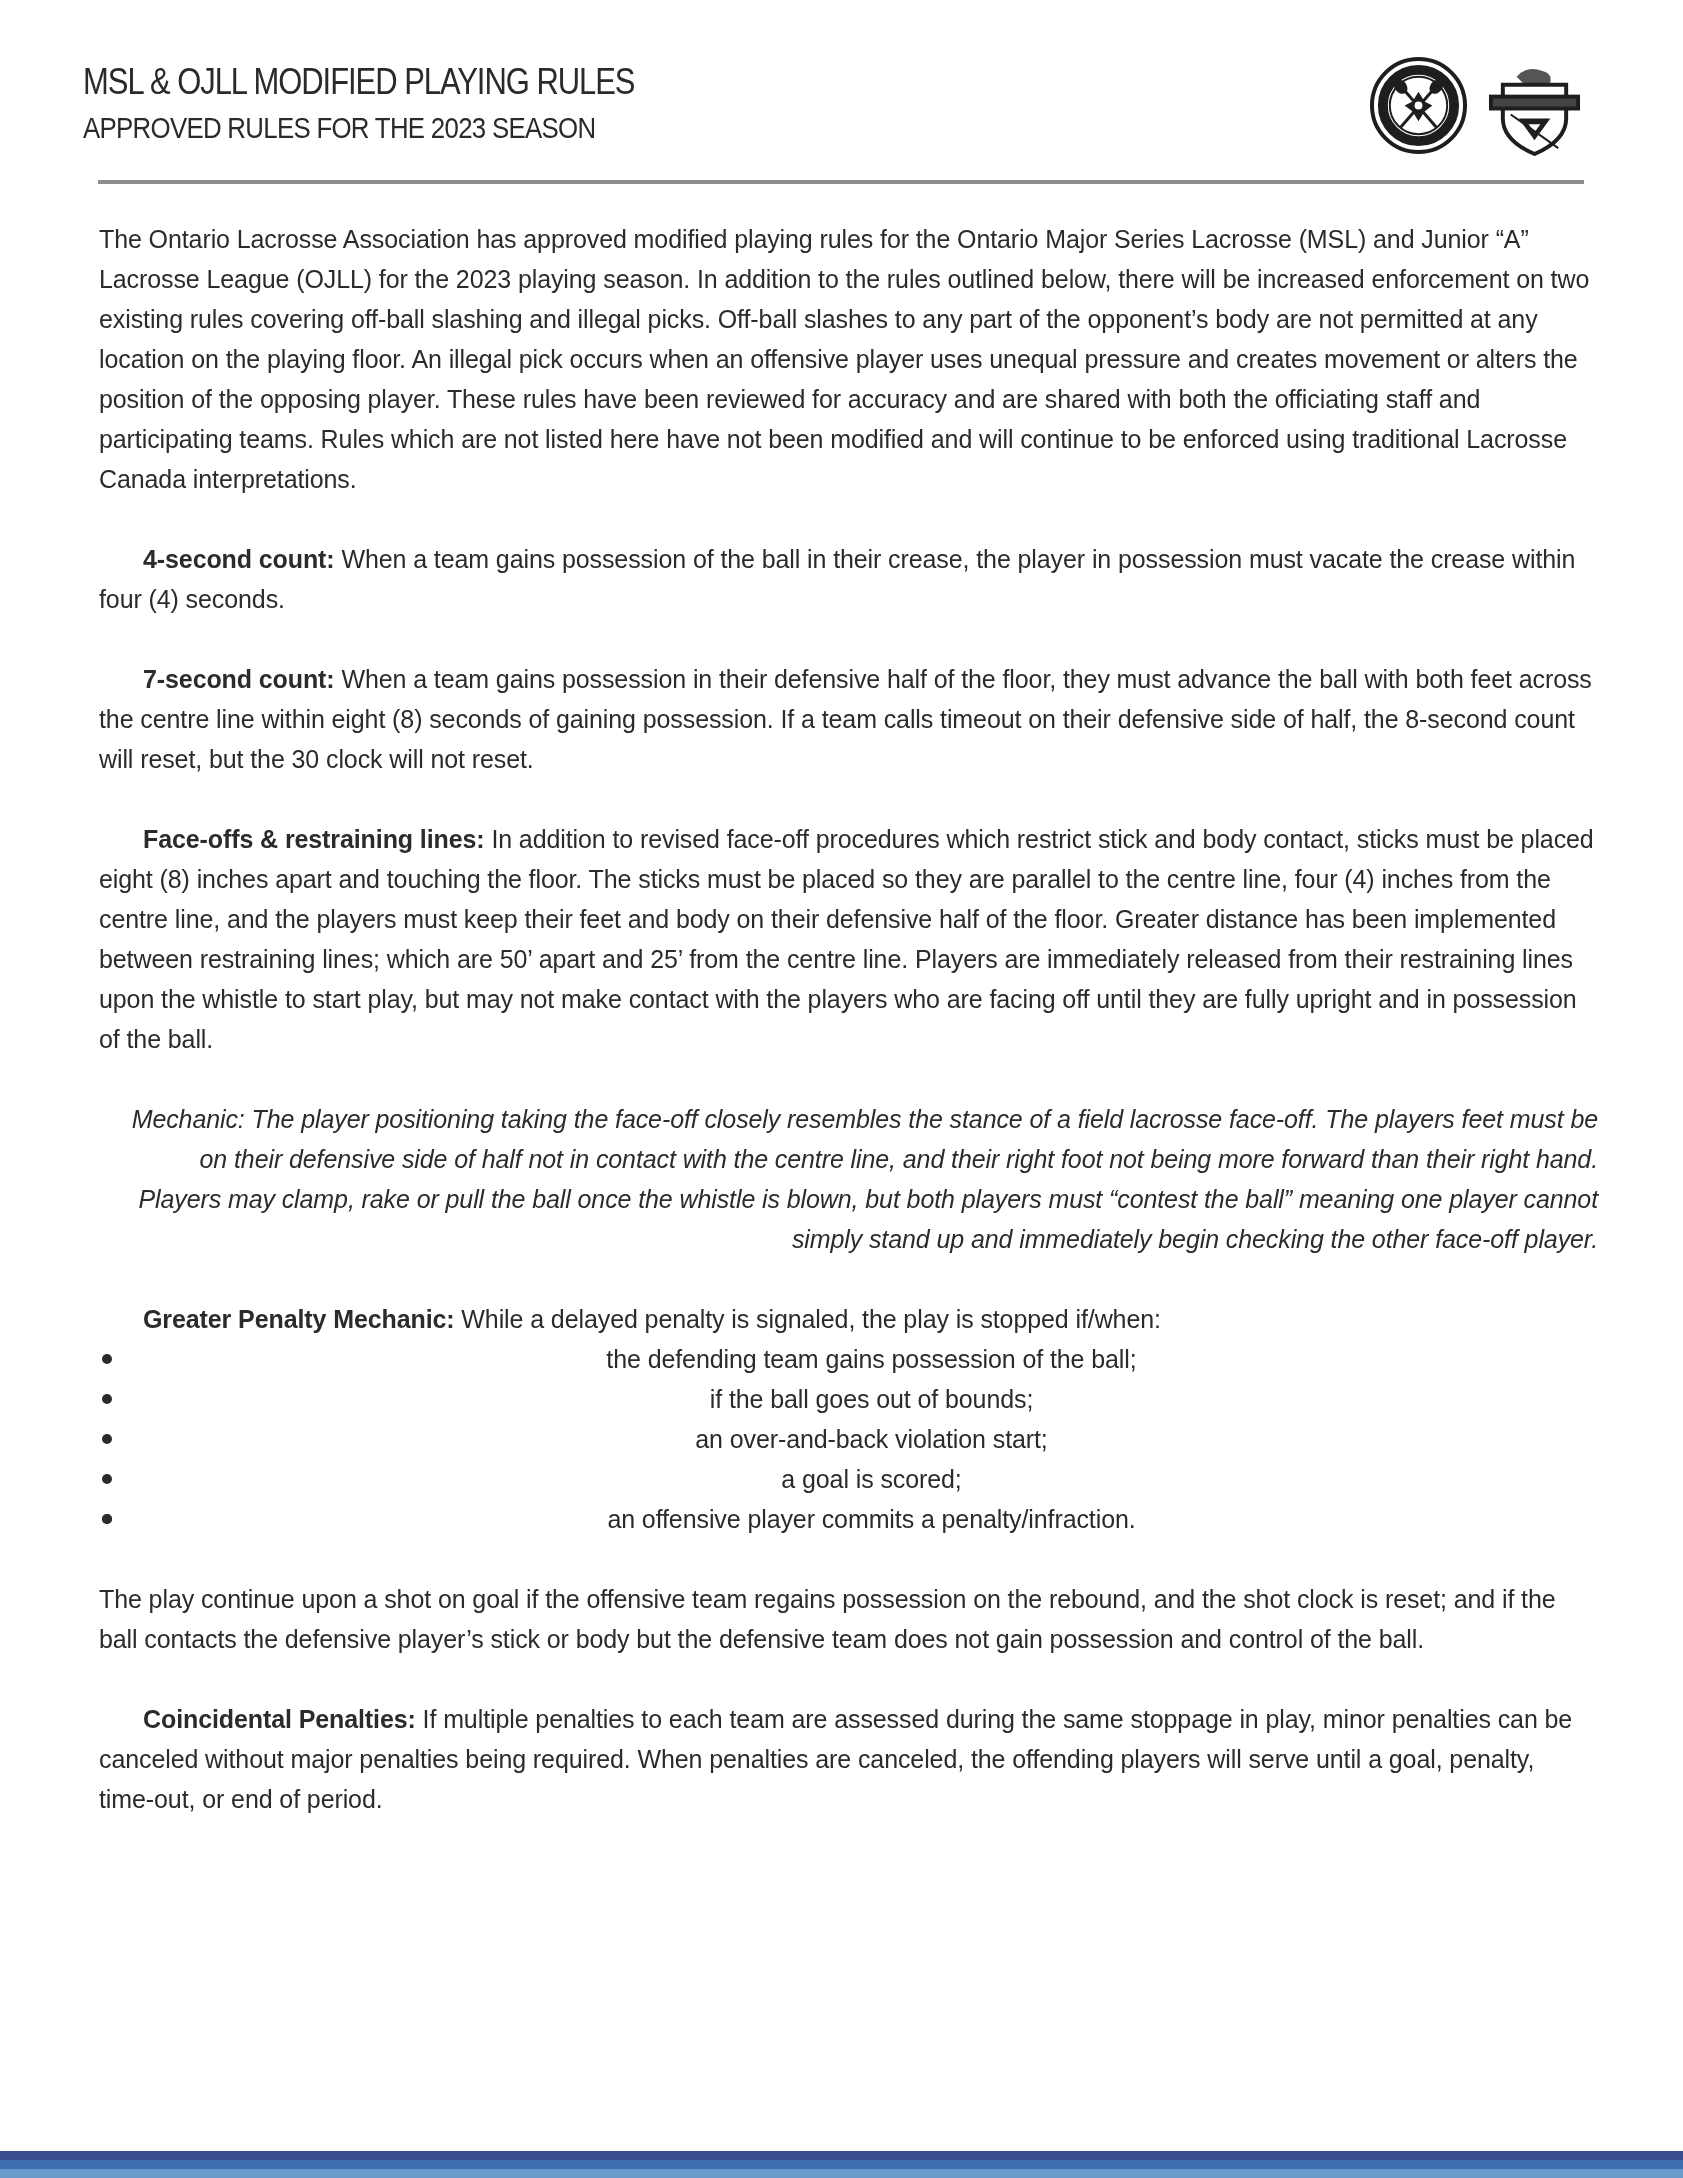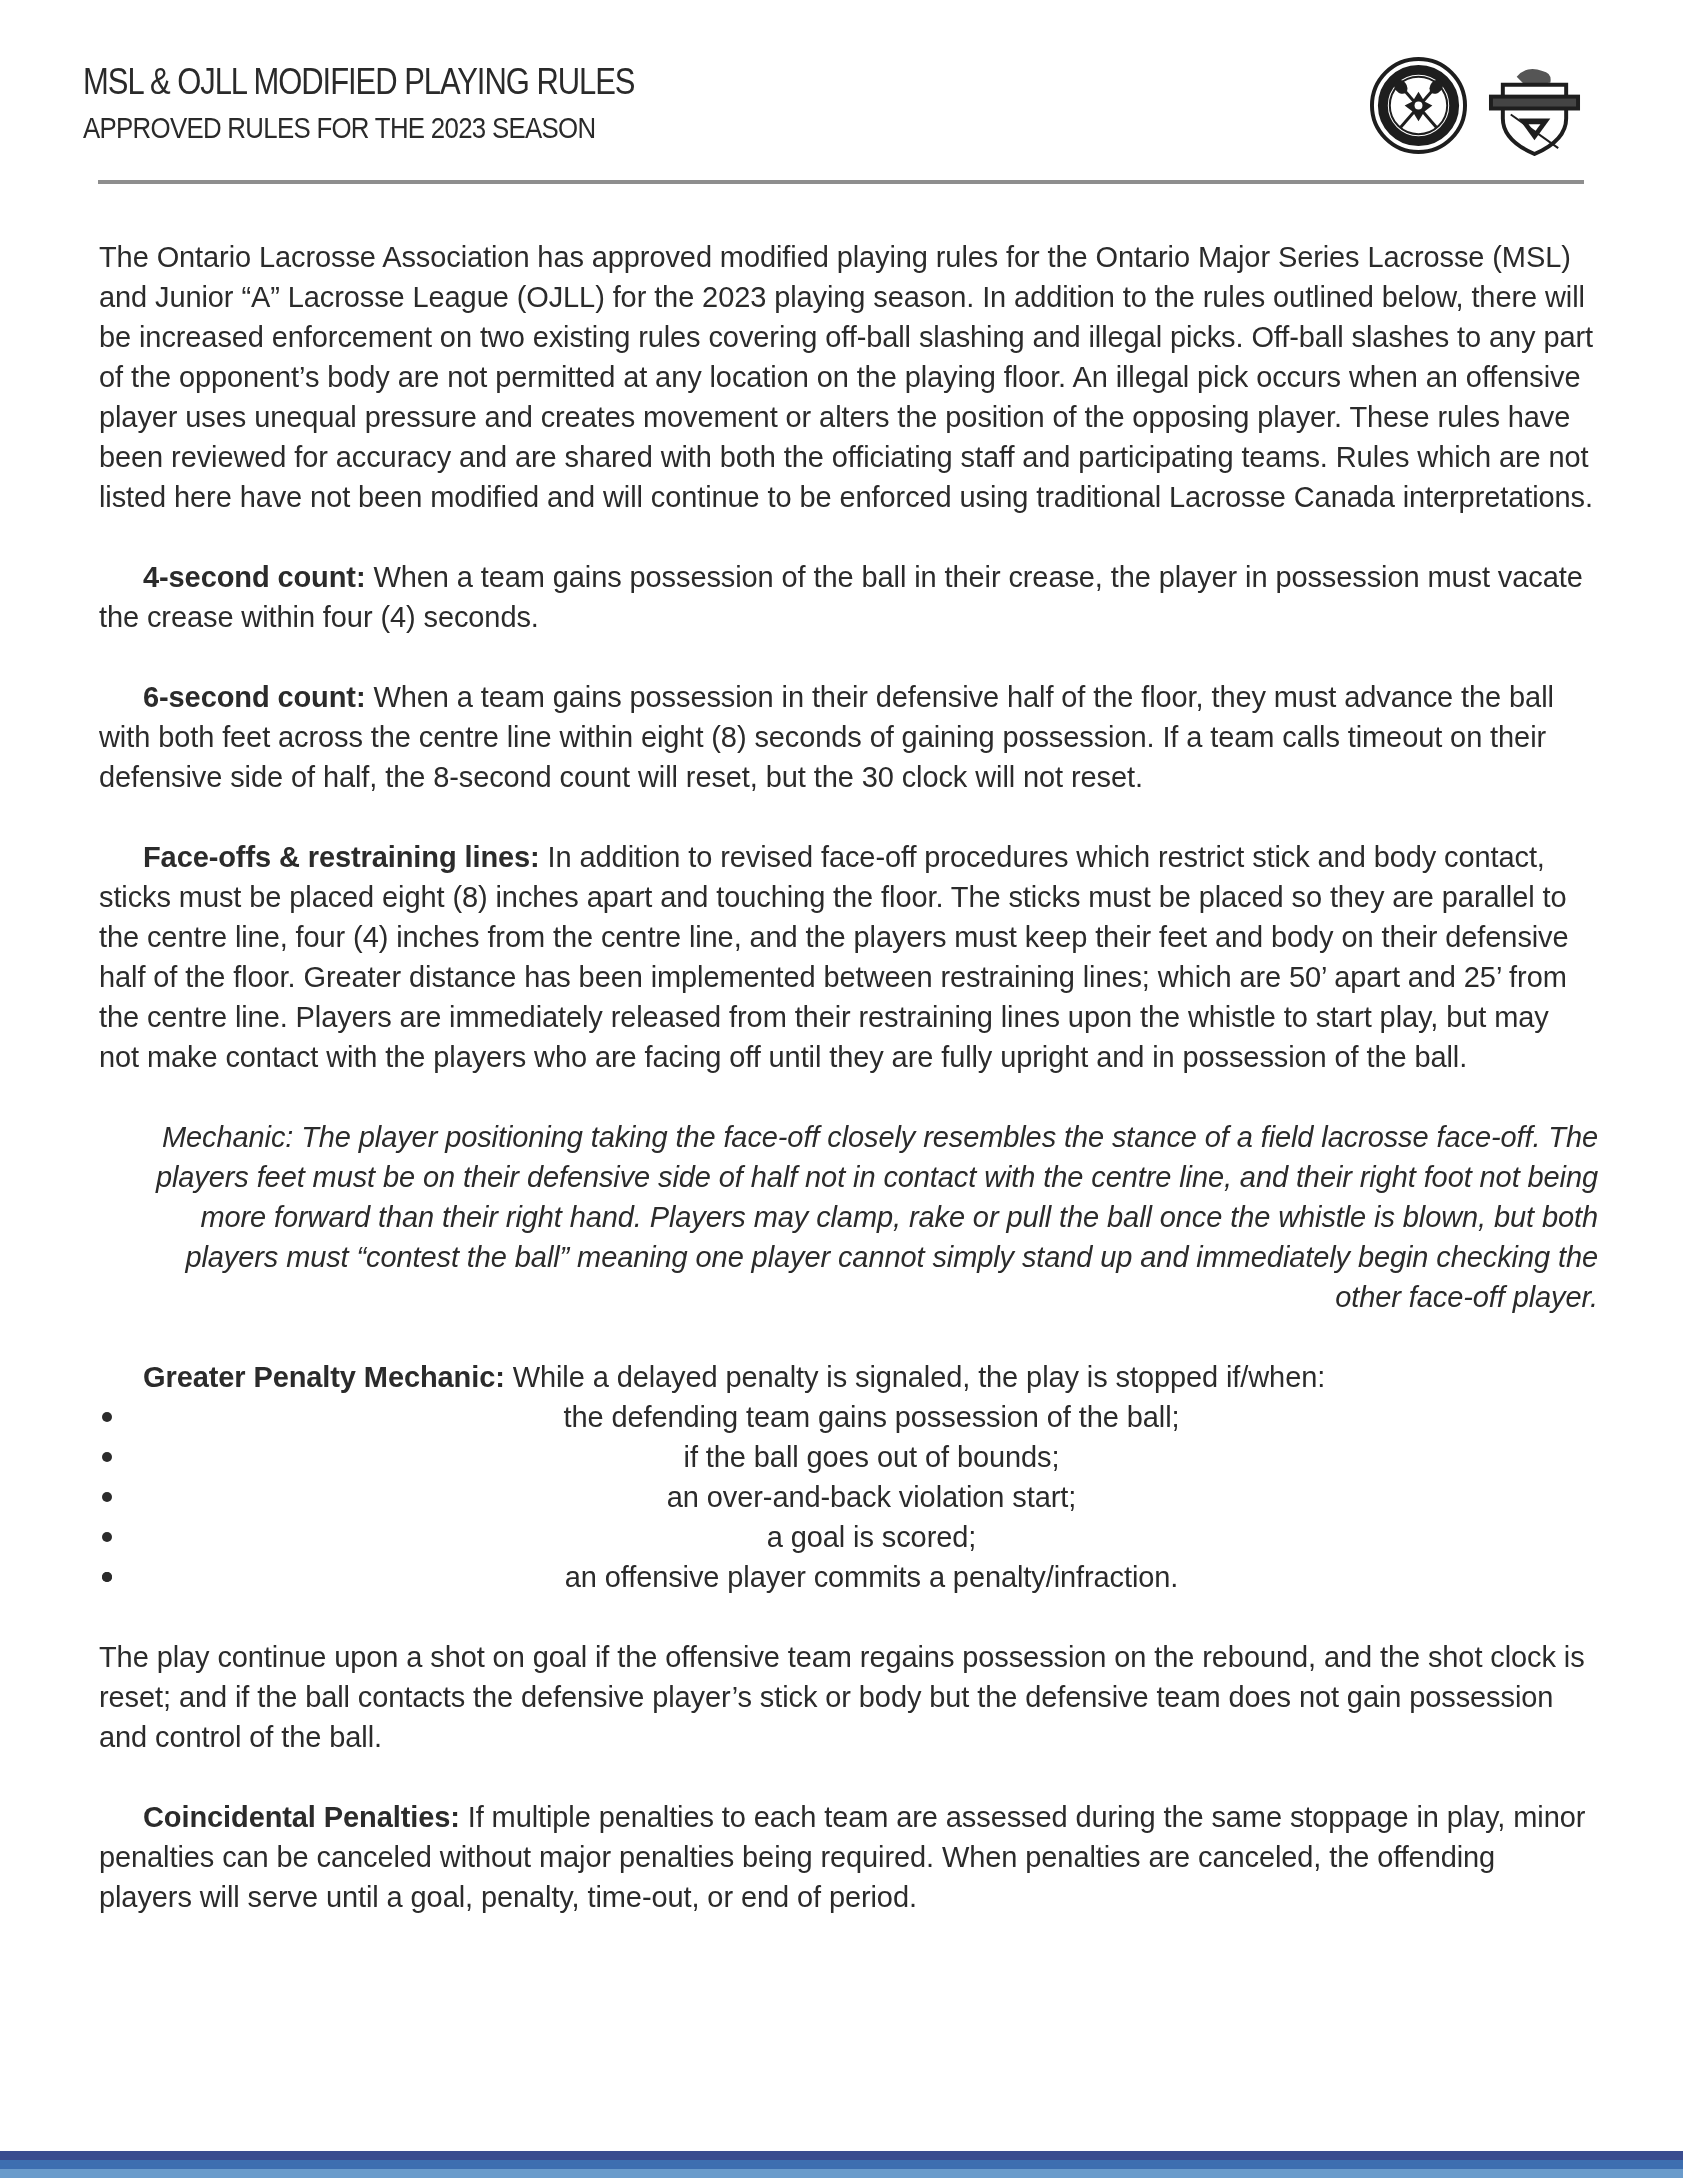--- a/index.html
+++ b/index.html
@@ -20,22 +20,22 @@
     transform: scaleX(0.86); transform-origin: left top; white-space: nowrap;
   }
   .rule {
     position: absolute; left: 98px; top: 180px; width: 1486px; height: 4px; background: #8e8e8e;
   }
   .logo { position: absolute; }
   .logo-ola { left: 1369px; top: 56px; width: 99px; height: 99px; }
   .logo-ol { left: 1485px; top: 61px; width: 99px; height: 95px; }
 
   .content {
-    position: absolute; left: 99px; top: 237px; width: 1495px;
-    font-size: 29px; line-height: 40px; color: #2b2b2b;
+    position: absolute; left: 99px; top: 219px; width: 1495px;
+    font-size: 25px; line-height: 40px; color: #2b2b2b;
     letter-spacing: -0.1px;
   }
   .content p { margin: 0; }
   .gap { height: 40px; }
   .bold { font-weight: bold; margin-left: 44px; }
   .mechanic {
     margin-left: 24px !important; font-style: italic; width: 1475px; text-align: right;
   }
   ul.bullets { list-style: none; margin: 0; padding: 0; }
   ul.bullets li { position: relative; padding-left: 50px; text-align: center; }
@@ -80,21 +80,21 @@
   <div class="rule"></div>
 </div>
 
 <div class="content">
   <p>The Ontario Lacrosse Association has approved modified playing rules for the Ontario Major Series Lacrosse (MSL) and Junior “A” Lacrosse League (OJLL) for the 2023 playing season. In addition to the rules outlined below, there will be increased enforcement on two existing rules covering off-ball slashing and illegal picks. Off-ball slashes to any part of the opponent’s body are not permitted at any location on the playing floor. An illegal pick occurs when an offensive player uses unequal pressure and creates movement or alters the position of the opposing player. These rules have been reviewed for accuracy and are shared with both the officiating staff and participating teams. Rules which are not listed here have not been modified and will continue to be enforced using traditional Lacrosse Canada interpretations.</p>
   <div class="gap"></div>
 
   <p><span class="bold">4-second count:</span><span> When a team gains possession of the ball in their crease, the player in possession must vacate the crease within four (4) seconds.</span></p>
   <div class="gap"></div>
 
-  <p><span class="bold">6-second count:</span><span> When a team gains possession in their defensive half of the floor, they must advance the ball with both feet across the centre line within eight (8) seconds of gaining possession. If a team calls timeout on their defensive side of half, the 8-second count will reset, but the 30 clock will not reset.</span></p>
+  <p><span class="bold">7-second count:</span><span> When a team gains possession in their defensive half of the floor, they must advance the ball with both feet across the centre line within eight (8) seconds of gaining possession. If a team calls timeout on their defensive side of half, the 8-second count will reset, but the 30 clock will not reset.</span></p>
   <div class="gap"></div>
 
   <p><span class="bold">Face-offs &amp; restraining lines:</span><span> In addition to revised face-off procedures which restrict stick and body contact, sticks must be placed eight (8) inches apart and touching the floor. The sticks must be placed so they are parallel to the centre line, four (4) inches from the centre line, and the players must keep their feet and body on their defensive half of the floor. Greater distance has been implemented between restraining lines; which are 50’ apart and 25’ from the centre line. Players are immediately released from their restraining lines upon the whistle to start play, but may not make contact with the players who are facing off until they are fully upright and in possession of the ball.</span></p>
   <div class="gap"></div>
 
   <p class="mechanic">Mechanic: The player positioning taking the face-off closely resembles the stance of a field lacrosse face-off. The players feet must be on their defensive side of half not in contact with the centre line, and their right foot not being more forward than their right hand. Players may clamp, rake or pull the ball once the whistle is blown, but both players must “contest the ball” meaning one player cannot simply stand up and immediately begin checking the other face-off player.</p>
   <div class="gap"></div>
 
   <p><span class="bold">Greater Penalty Mechanic:</span><span> While a delayed penalty is signaled, the play is stopped if/when:</span></p>
   <ul class="bullets">

